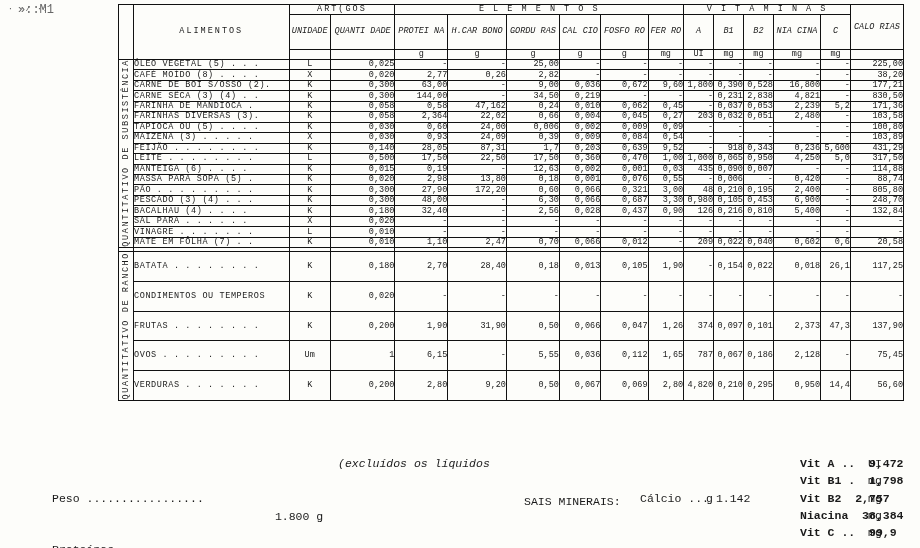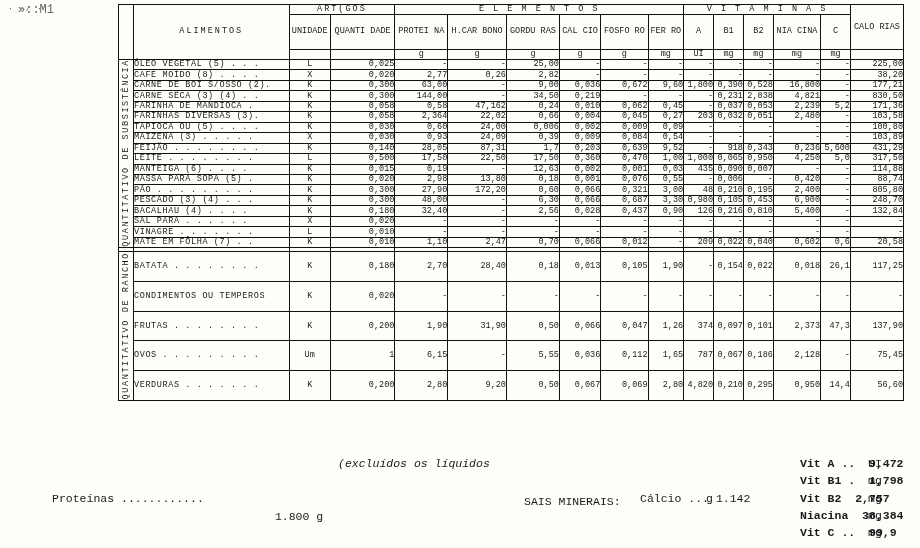--- a/index.html
+++ b/index.html
@@ -2,21 +2,21 @@
 <html><head>
 <meta charset="utf-8">
 <style>
   html,body{margin:0;padding:0;background:#fdfdfa;}
   body{width:920px;height:548px;overflow:hidden;font-family:"Liberation Mono","DejaVu Sans Mono",monospace;color:#1a1a1a;}
   .page{position:relative;width:920px;height:548px;}
 
   table.nut{border-collapse:collapse;position:absolute;left:118px;top:4px;width:786px;}
   table.nut td,table.nut th{border:1px solid #111;padding:0;font-weight:normal;font-size:8.5px;line-height:1.05;vertical-align:middle;}
   .grp-head{font-size:9.5px;letter-spacing:2px;text-align:center;padding:2px 0;}
-  .col-head{font-size:7.2px;text-align:center;line-height:1.0;padding:1px 0;height:34px;}
+  .col-head{font-size:7.2px;text-align:center;line-height:1.0;padding:1px 0;height:34px;font-style:italic;}
   .unit-head{font-size:7.5px;text-align:center;padding:1px 0;}
   .food{font-size:8.6px;text-align:left;padding-left:6px;letter-spacing:.6px;white-space:nowrap;}
   .num{text-align:right;padding-right:4px;font-size:8.4px;white-space:nowrap;}
   .ctr{text-align:center;font-size:8.4px;}
   .side{writing-mode:vertical-rl;transform:rotate(180deg);font-size:7.6px;letter-spacing:1.6px;text-align:center;padding:0 2px;white-space:nowrap;}
   .alim-head{font-size:9px;letter-spacing:2px;text-align:center;padding-top:14px;vertical-align:bottom;}
   .spacer-row td{height:3px;border-left:1px solid #111;border-right:1px solid #111;border-top:1px solid #111;border-bottom:1px solid #111;}
 
   .summary{position:absolute;left:0;top:455px;width:920px;font-size:11.5px;line-height:1.5;}
   .summary .col{position:absolute;white-space:pre;}
@@ -493,20 +493,21 @@
           <td class="num">0,295</td>
           <td class="num">0,950</td>
           <td class="num">14,4</td>
           <td class="num">56,60</td>
         </tr>
       </tbody>
   </table>
 
   <div class="summary">
     <div class="col c1">
+      <span class="sm-label">Peso .................</span>
       <span class="sm-label">Proteínas ............</span>
       
       
       
     </div>
     <div class="col c2">
       <span class="sm-val">1.800 g</span>
       <span class="sm-val">175,44 g</span>
       
       

